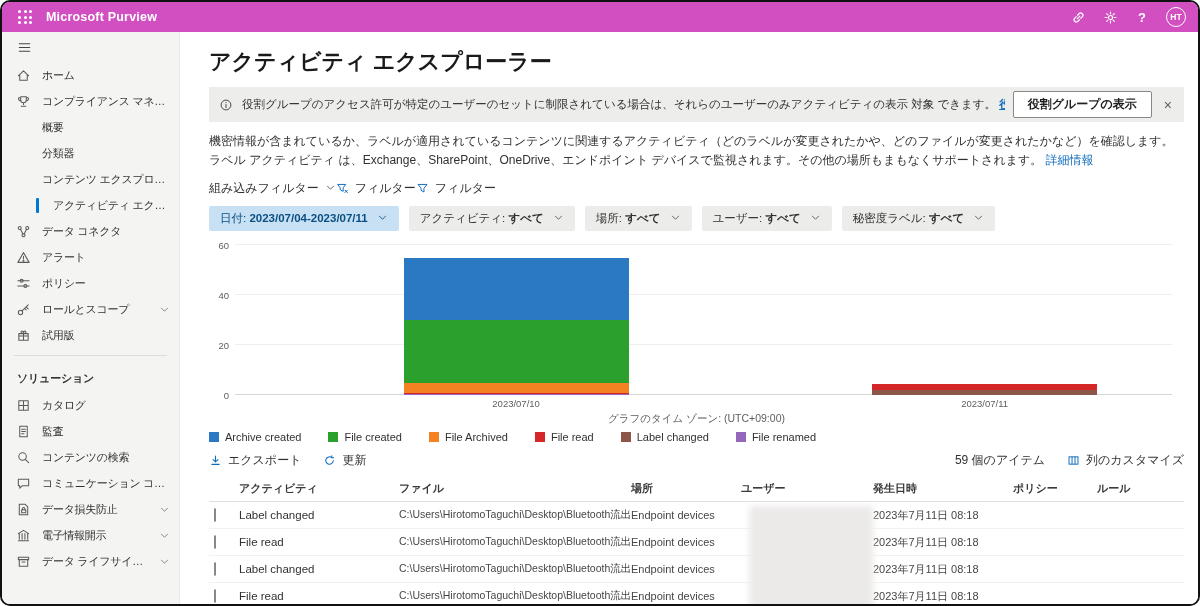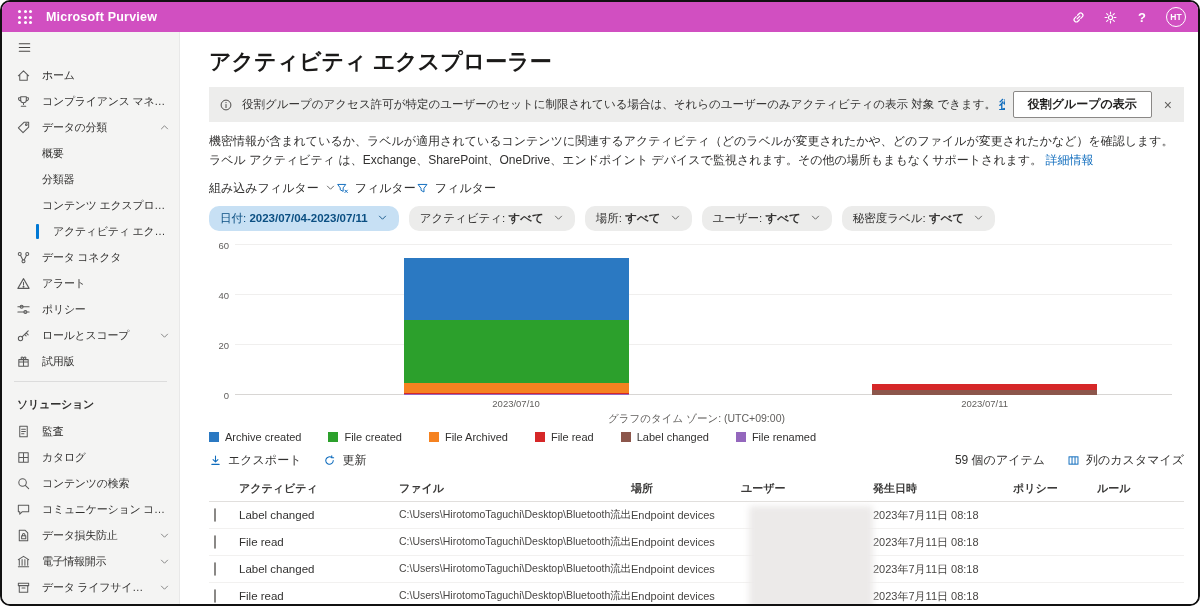--- a/index.html
+++ b/index.html
@@ -47,21 +47,21 @@
 
   .desc{font-size:12px;line-height:1.55;color:#323130;margin:10px 2px 0 0;}
   .desc a{color:#0f6cbd;cursor:pointer;text-decoration:none;}
 
   .toolbar{display:flex;align-items:center;margin:11px 0 9px;font-size:12px;color:#323130;}
   .tb-item{display:inline-flex;align-items:center;gap:6px;cursor:pointer;}
   .tb-item svg.blue{stroke:#0f6cbd;}
   .tb-item .chev svg{stroke:#555;}
 
   .pills{display:flex;gap:10px;margin:2px 0 8px;}
-  .pill{display:inline-flex;align-items:center;gap:9px;padding:5px 11px;font-size:11.5px;background:#ececeb;color:#323130;border-radius:10px;cursor:pointer;white-space:nowrap;}
+  .pill{display:inline-flex;align-items:center;gap:9px;padding:5px 11px;font-size:11.5px;background:#ececeb;color:#323130;border-radius:2px;cursor:pointer;white-space:nowrap;}
   .pill .val{font-weight:700;}
   .pill svg{stroke:#555;}
   .pill.active{background:#c7e0f4;color:#0b4f82;}
   .pill.active svg{stroke:#0b4f82;}
 
   .chart{position:relative;height:172px;margin:2px 0 0;}
   .plot{position:absolute;left:26px;right:12px;top:6px;bottom:16px;}
   .gridline{position:absolute;left:0;right:0;height:0;border-top:1px solid #f0efee;}
   .gridline.zero{border-top-color:#d8d6d4;}
   .ylab{position:absolute;left:-26px;width:20px;text-align:right;font-size:9.5px;color:#605e5c;transform:translateY(-50%);}
@@ -138,34 +138,20 @@
           <span class="lbl">ホーム</span>
         </div>
         <div class="side-item">
           <span class="ic">
             <svg viewBox="0 0 16 16" width="15" height="15" fill="none" stroke-width="1.1" stroke-linecap="round" stroke-linejoin="round">
               <path d="M5 3 H11 V6.3 A3 3 0 0 1 5 6.3 Z M5 4 H2.9 A2.1 2.1 0 0 0 5.3 7 M11 4 H13.1 A2.1 2.1 0 0 1 10.7 7 M8 9.3 V11.3 M5.6 13 H10.4"></path>
             </svg>
           </span>
           <span class="lbl">コンプライアンス マネージャー</span>
         </div>
-        <div class="side-item">
-          <span class="ic">
-            <svg viewBox="0 0 16 16" width="15" height="15" fill="none" stroke-width="1.1" stroke-linecap="round" stroke-linejoin="round">
-              <path d="M8.5 2.5 H13.5 V7.5 L7.5 13.5 L2.5 8.5 Z"></path>
-              <circle cx="11" cy="5" r="0.9"></circle>
-            </svg>
-          </span>
-          <span class="lbl">データの分類</span>
-          <span class="chev">
-            <svg viewBox="0 0 16 16" width="11" height="11" fill="none" stroke-width="1.3" stroke-linecap="round" stroke-linejoin="round">
-              <path d="M3.5 10 L8 5.5 L12.5 10"></path>
-            </svg>
-          </span>
-        </div>
         <div class="side-item side-sub">
           <span class="lbl">概要</span>
         </div>
         <div class="side-item side-sub">
           <span class="lbl">分類器</span>
         </div>
         <div class="side-item side-sub">
           <span class="lbl">コンテンツ エクスプローラー</span>
         </div>
         <div class="side-item side-sub selected">
@@ -222,32 +208,32 @@
               <path d="M3 6 H13 V13 H3 Z M3 8.6 H13 M8 6 V13 M8 6 C5.2 6 4.7 3.2 6.4 3.2 C7.6 3.2 8 4.9 8 6 C8 4.9 8.4 3.2 9.6 3.2 C11.3 3.2 10.8 6 8 6"></path>
             </svg>
           </span>
           <span class="lbl">試用版</span>
         </div>
         <div class="side-divider"></div>
         <div class="side-header">ソリューション</div>
         <div class="side-item">
           <span class="ic">
             <svg viewBox="0 0 16 16" width="15" height="15" fill="none" stroke-width="1.1" stroke-linecap="round" stroke-linejoin="round">
+              <path d="M3 3 H13 V13 H3 Z M8 3 V13 M3 8 H13"></path>
+            </svg>
+          </span>
+          <span class="lbl">カタログ</span>
+        </div>
+        <div class="side-item">
+          <span class="ic">
+            <svg viewBox="0 0 16 16" width="15" height="15" fill="none" stroke-width="1.1" stroke-linecap="round" stroke-linejoin="round">
               <path d="M4 2.5 H12 V13.5 H4 Z M6 5.5 H10 M6 8 H10 M6 10.5 H8.5"></path>
             </svg>
           </span>
           <span class="lbl">監査</span>
-        </div>
-        <div class="side-item">
-          <span class="ic">
-            <svg viewBox="0 0 16 16" width="15" height="15" fill="none" stroke-width="1.1" stroke-linecap="round" stroke-linejoin="round">
-              <path d="M3 3 H13 V13 H3 Z M8 3 V13 M3 8 H13"></path>
-            </svg>
-          </span>
-          <span class="lbl">カタログ</span>
         </div>
         <div class="side-item">
           <span class="ic">
             <svg viewBox="0 0 16 16" width="15" height="15" fill="none" stroke-width="1.1" stroke-linecap="round" stroke-linejoin="round">
               <circle cx="7" cy="7" r="4"></circle>
               <path d="M9.9 9.9 L13.5 13.5"></path>
             </svg>
           </span>
           <span class="lbl">コンテンツの検索</span>
         </div>

